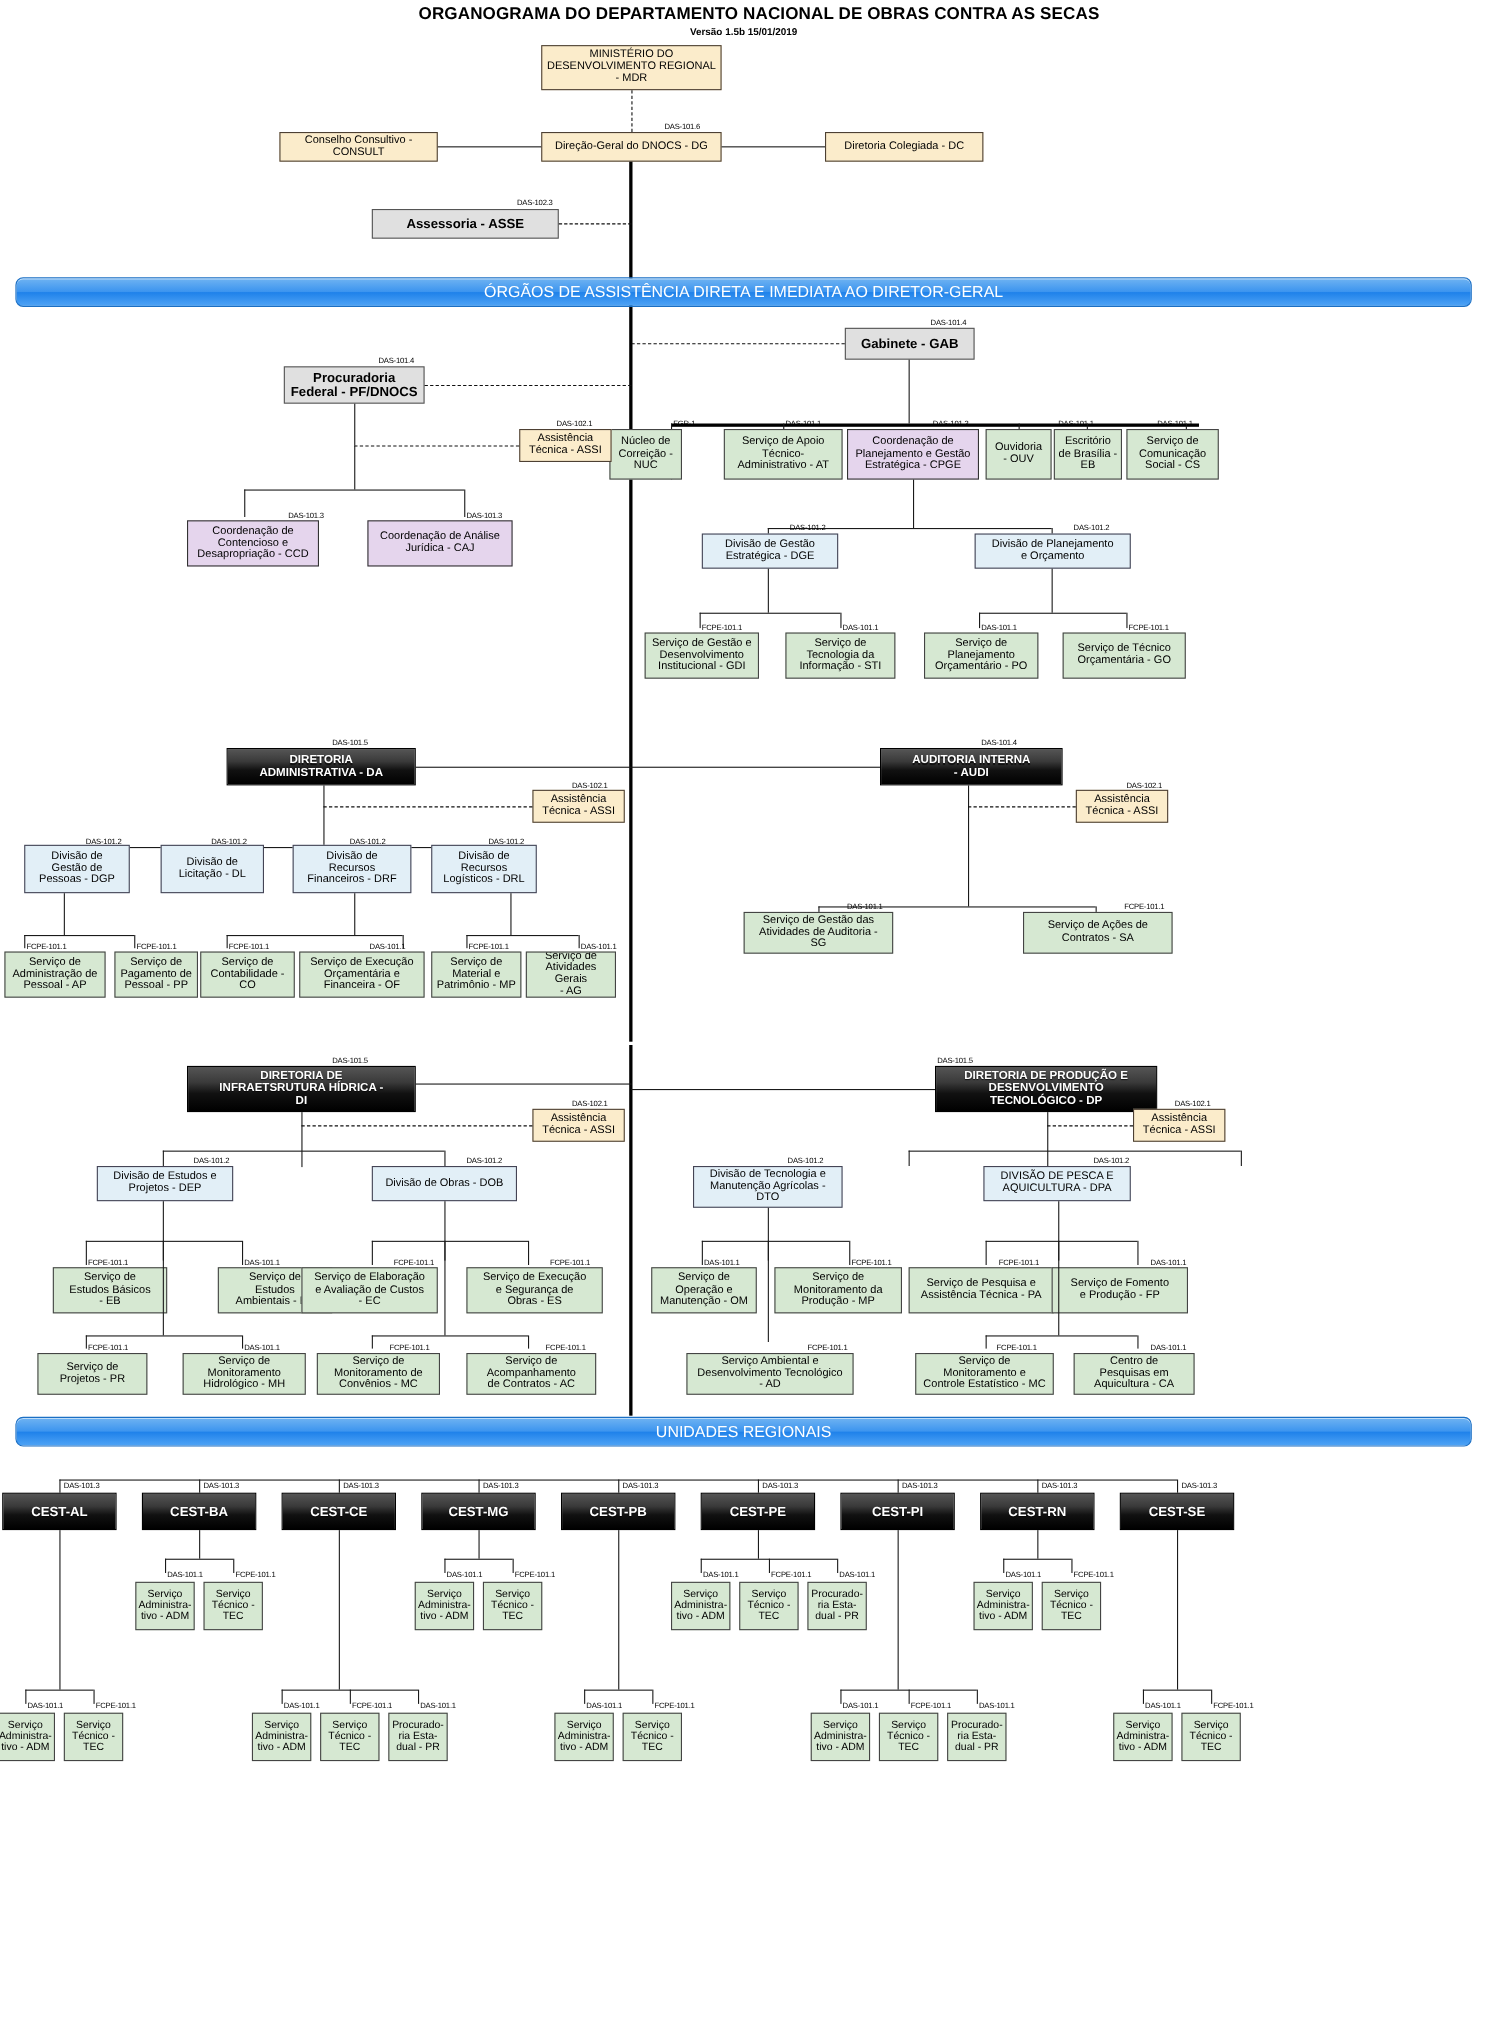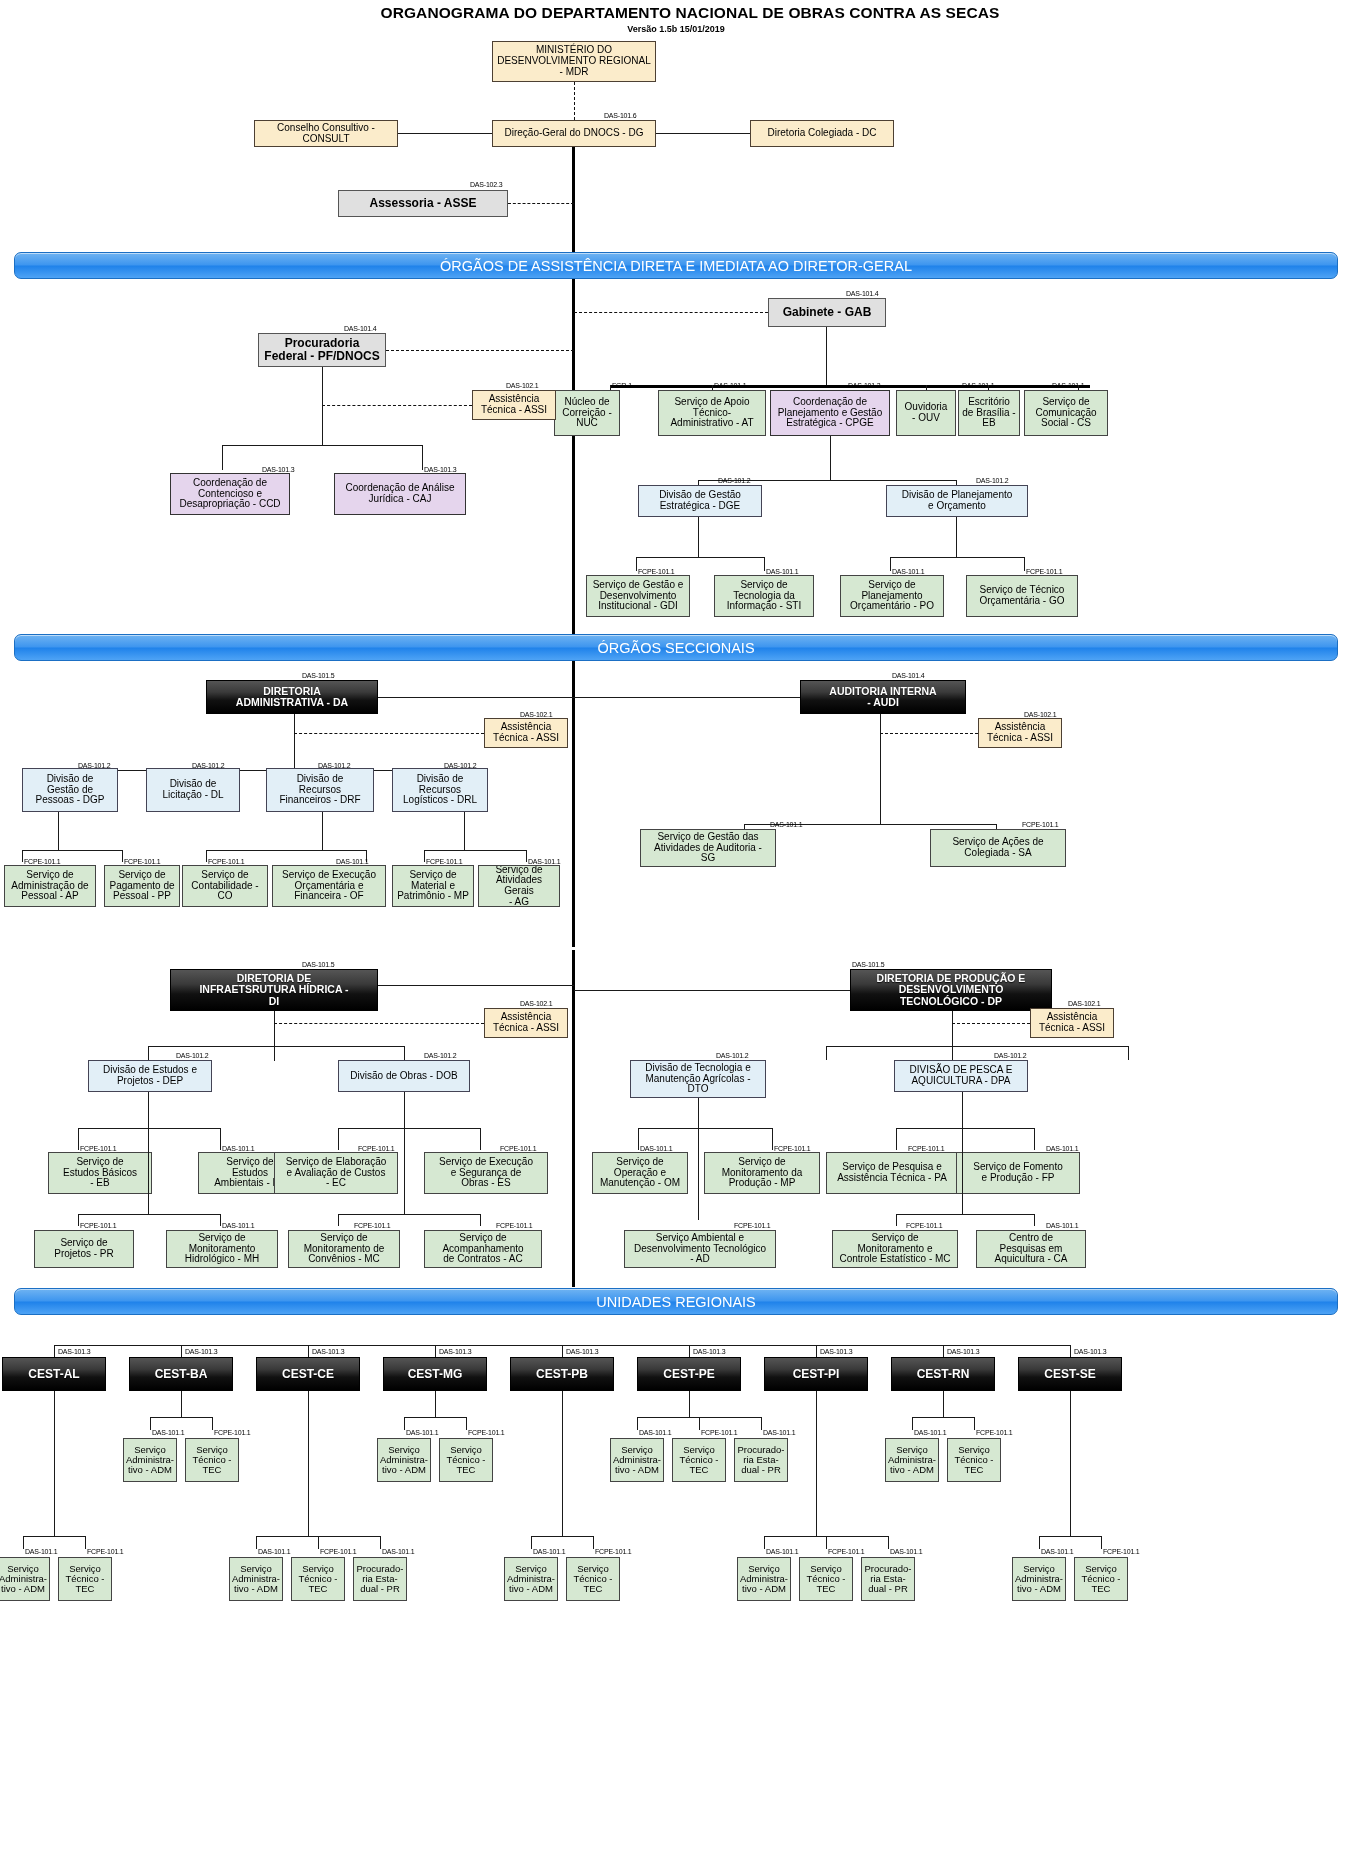--- a/index.html
+++ b/index.html
@@ -233,21 +233,20 @@
   <div class="ln lnv" style="left:422px;top:445px;height:25px;"></div>
 
   <div class="code" style="left:262px;top:466px;">DAS-101.3</div>
   <div class="node n-purple" style="left:170px;top:473px;width:120px;height:42px;">Coordenação de
 Contencioso e
 Desapropriação - CCD</div>
   <div class="code" style="left:424px;top:466px;">DAS-101.3</div>
   <div class="node n-purple" style="left:334px;top:473px;width:132px;height:42px;">Coordenação de Análise
 Jurídica - CAJ</div>
 
-  <div class="banner" style="left:14px;top:634px;width:1324px;height:27px;">ÓRGÃOS SECCIONAIS</div>
 
   <div class="code" style="left:302px;top:672px;">DAS-101.5</div>
   <div class="node n-black small" style="left:206px;top:680px;width:172px;height:34px;">DIRETORIA
 ADMINISTRATIVA - DA</div>
   <div class="ln lnh" style="left:378px;top:697px;width:196px;"></div>
 
   <div class="code" style="left:520px;top:711px;">DAS-102.1</div>
   <div class="node n-cream" style="left:484px;top:718px;width:84px;height:30px;">Assistência
 Técnica - ASSI</div>
   <div class="ln lnv" style="left:294px;top:714px;height:56px;"></div>
@@ -322,26 +321,26 @@
   <div class="code" style="left:1024px;top:711px;">DAS-102.1</div>
   <div class="node n-cream" style="left:978px;top:718px;width:84px;height:30px;">Assistência
 Técnica - ASSI</div>
   <div class="ln lnv" style="left:880px;top:714px;height:110px;"></div>
   <div class="dash-h" style="left:880px;top:733px;width:98px;"></div>
 
   <div class="ln lnh" style="left:744px;top:824px;width:252px;"></div>
   <div class="ln lnv" style="left:744px;top:824px;height:8px;"></div>
   <div class="ln lnv" style="left:996px;top:824px;height:8px;"></div>
   <div class="code" style="left:770px;top:821px;">DAS-101.1</div>
-  <div class="node n-green" style="left:640px;top:829px;width:136px;height:38px;">Serviço de Gestão das
+  <div class="node n-green" style="left:676px;top:829px;width:136px;height:38px;">Serviço de Gestão das
 Atividades de Auditoria -
 SG</div>
   <div class="code" style="left:1022px;top:821px;">FCPE-101.1</div>
   <div class="node n-green" style="left:930px;top:829px;width:136px;height:38px;">Serviço de Ações de
-Colegiada - SA</div>
+Contratos - SA</div>
 
 
   <div class="spine" style="left:572px;top:950px;height:337px;"></div>
 
   <div class="code" style="left:302px;top:961px;">DAS-101.5</div>
   <div class="node n-black small" style="left:170px;top:969px;width:208px;height:42px;">DIRETORIA DE
 INFRAETSRUTURA HÍDRICA -
 DI</div>
   <div class="ln lnh" style="left:378px;top:985px;width:196px;"></div>
 

